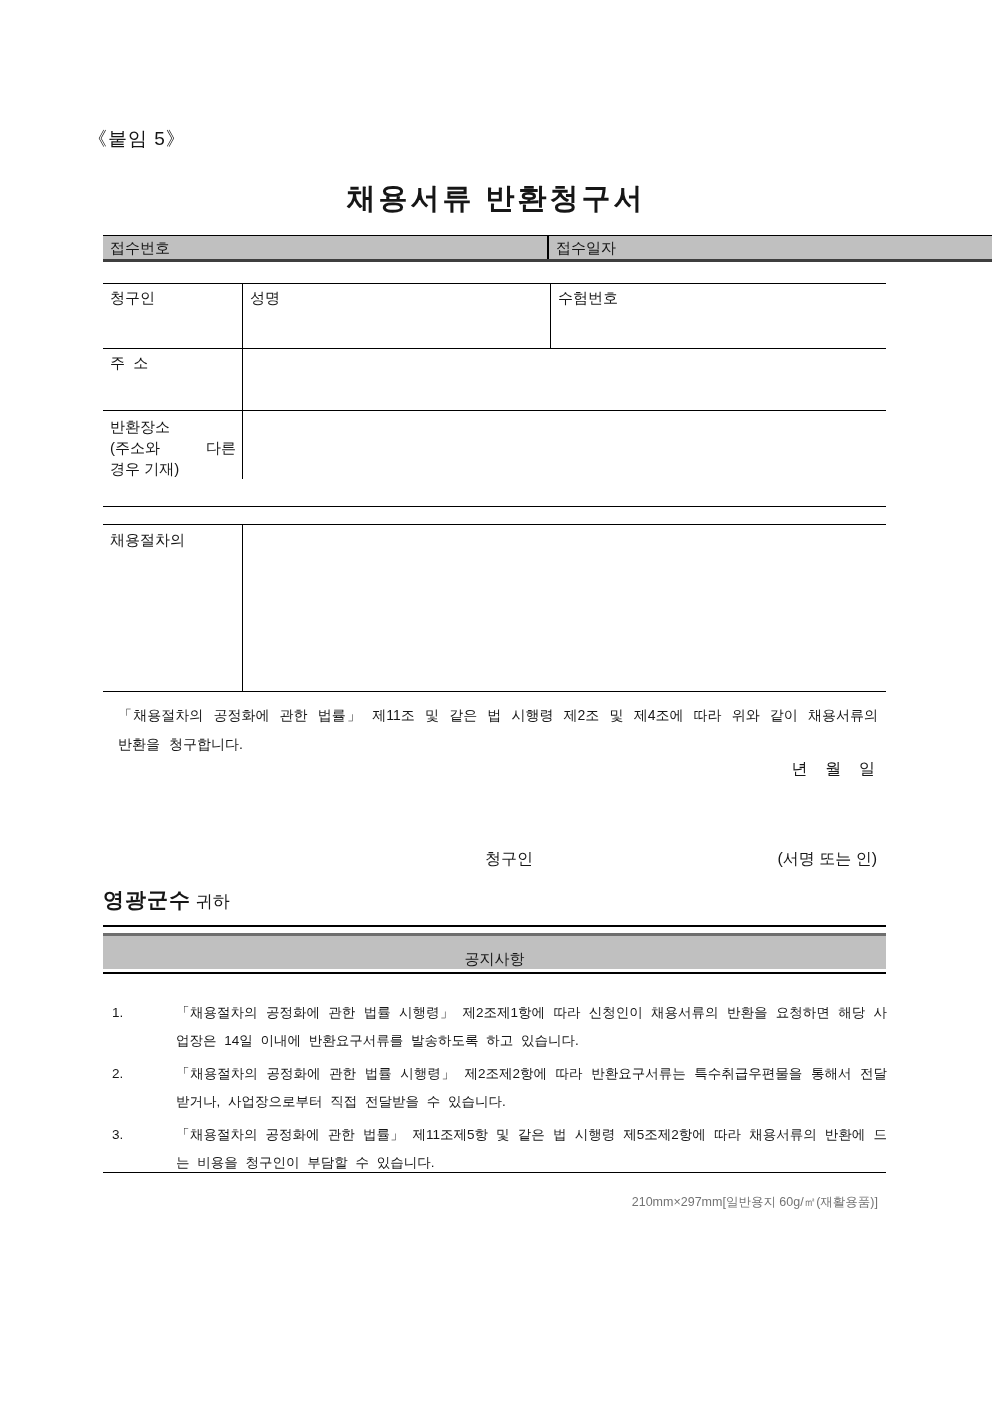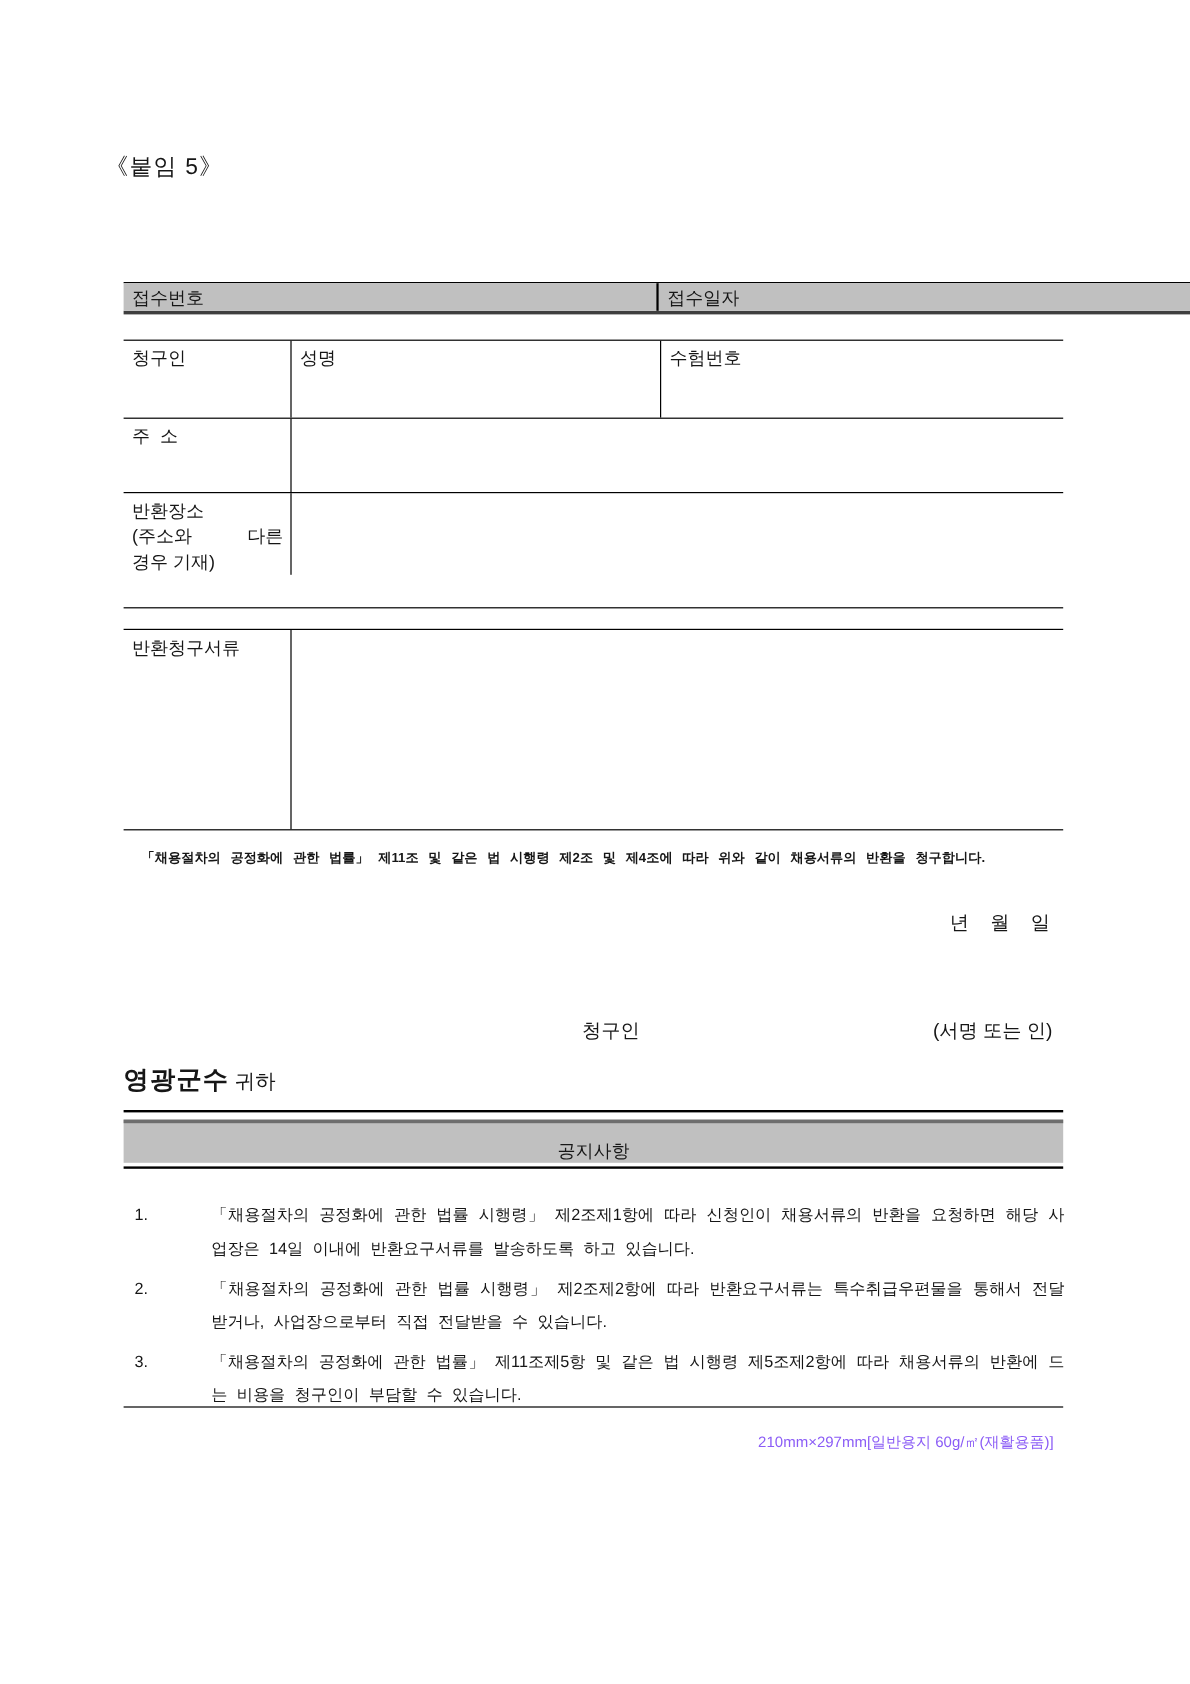--- a/index.html
+++ b/index.html
@@ -38,21 +38,21 @@
   .place-label{line-height:21px;}
   .place-just{display:flex;justify-content:space-between;padding-right:6px;gap:44px;}
 
   
   .docs-table{position:absolute;left:103px;top:524px;width:783px;height:166px;
     border-top:1px solid #000;border-bottom:1px solid #000;display:flex;box-sizing:content-box;}
   .docs-label{width:140px;border-right:1px solid #000;font-size:15px;padding:6px 0 0 7px;box-sizing:border-box;}
   .docs-value{flex:1;}
 
   .declaration{position:absolute;left:118px;top:701px;width:760px;
-    font-size:11px;line-height:29px;text-align:justify;word-spacing:5px;font-weight:bold;}
+    font-size:14px;line-height:29px;text-align:justify;word-spacing:5px;}
 
   .date-line{position:absolute;right:117px;top:759px;font-size:16px;white-space:pre;}
 
   .sign-row{position:absolute;left:485px;right:115px;top:849px;display:flex;
     justify-content:space-between;font-size:16px;}
 
   .addressee{position:absolute;left:103px;top:886px;font-size:17px;}
   .addressee b{font-size:21px;letter-spacing:1px;}
 
   .rule-thick{position:absolute;left:103px;width:783px;border-top:2px solid #000;height:0;}
@@ -60,29 +60,30 @@
 
   .notice-bar{position:absolute;left:103px;top:933px;width:783px;height:36px;
     background:#c0c0c0;border-top:3px solid #6e6e6e;box-sizing:border-box;
     display:flex;align-items:flex-end;justify-content:center;font-size:15px;}
 
   .notes{position:absolute;left:112px;top:999px;width:775px;}
   .note{display:flex;margin-bottom:5px;}
   .note-num{width:28px;font-size:13.5px;line-height:28px;flex:none;}
   .note-text{flex:1;font-size:13.5px;line-height:28px;text-align:justify;word-spacing:4px;margin-left:36px;}
 
-  .footer-text{position:absolute;right:114px;top:1194px;font-size:12.5px;color:#8b5cf6;}
+  .footer-text{position:absolute;right:114px;top:1194px;font-size:12.5px;color:#737373;}
 </style>
 </head>
 <body>
 
 <div class="page">
 
   <div class="attachment">《붙임 5》</div>
 
+  <h1 class="title">채용서류 반환청구서</h1>
 
   <div class="receipt-table">
     <div class="receipt-cell left">
       <span>접수번호</span>
     </div>
     <div class="receipt-cell right">
       <span>접수일자</span>
     </div>
   </div>
 
@@ -107,21 +108,21 @@
           <span>(주소와</span>
           <span>다른</span>
         </div>
         <div>경우 기재)</div>
       </div>
       <div class="mcell col-value"></div>
     </div>
   </div>
 
   <div class="docs-table">
-    <div class="docs-label">반환청구서류</div>
+    <div class="docs-label">채용절차의</div>
     <div class="docs-value"></div>
   </div>
 
   <div class="declaration">「채용절차의 공정화에 관한 법률」 제11조 및 같은 법 시행령 제2조 및 제4조에 따라 위와 같이 채용서류의 반환을 청구합니다.</div>
 
   <div class="date-line">년    월    일</div>
 
   <div class="sign-row">
     <span>청구인</span>
     <span>(서명 또는 인)</span>

